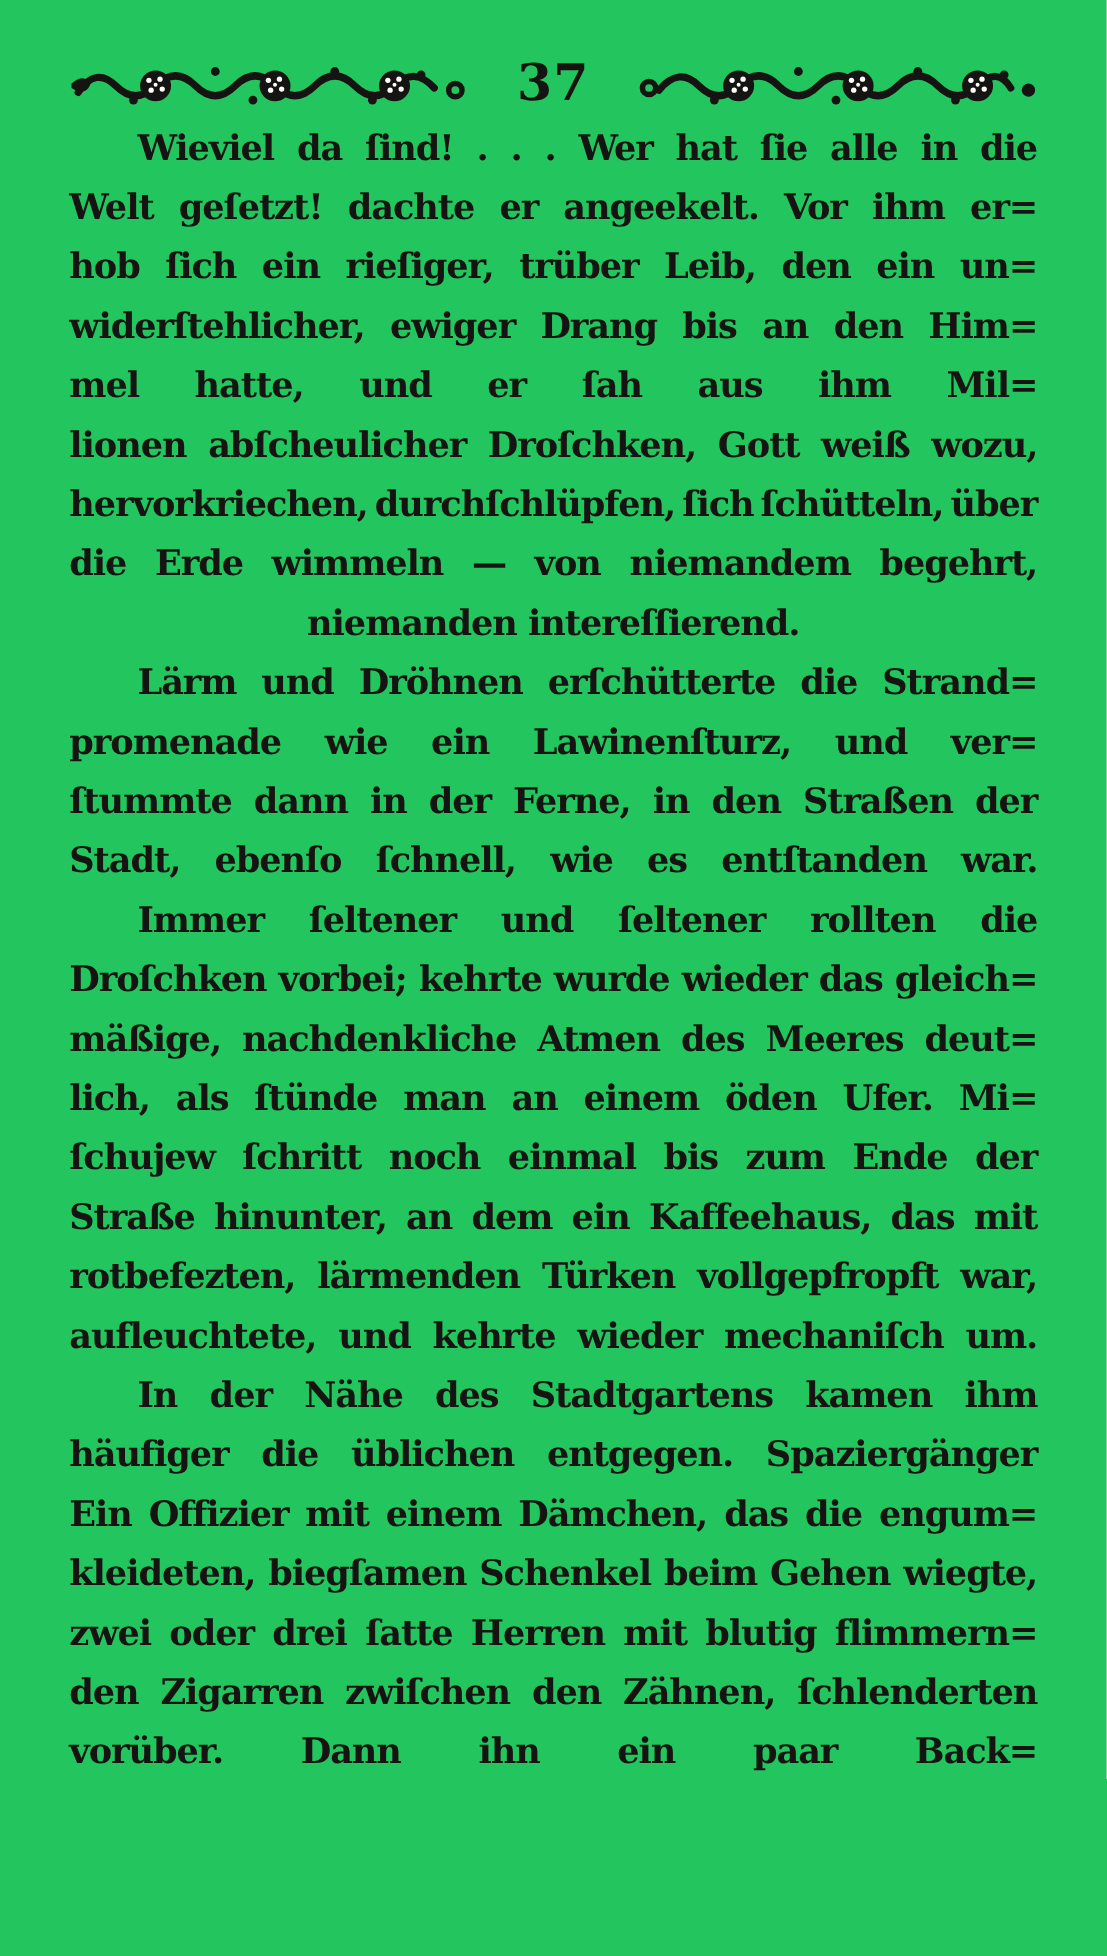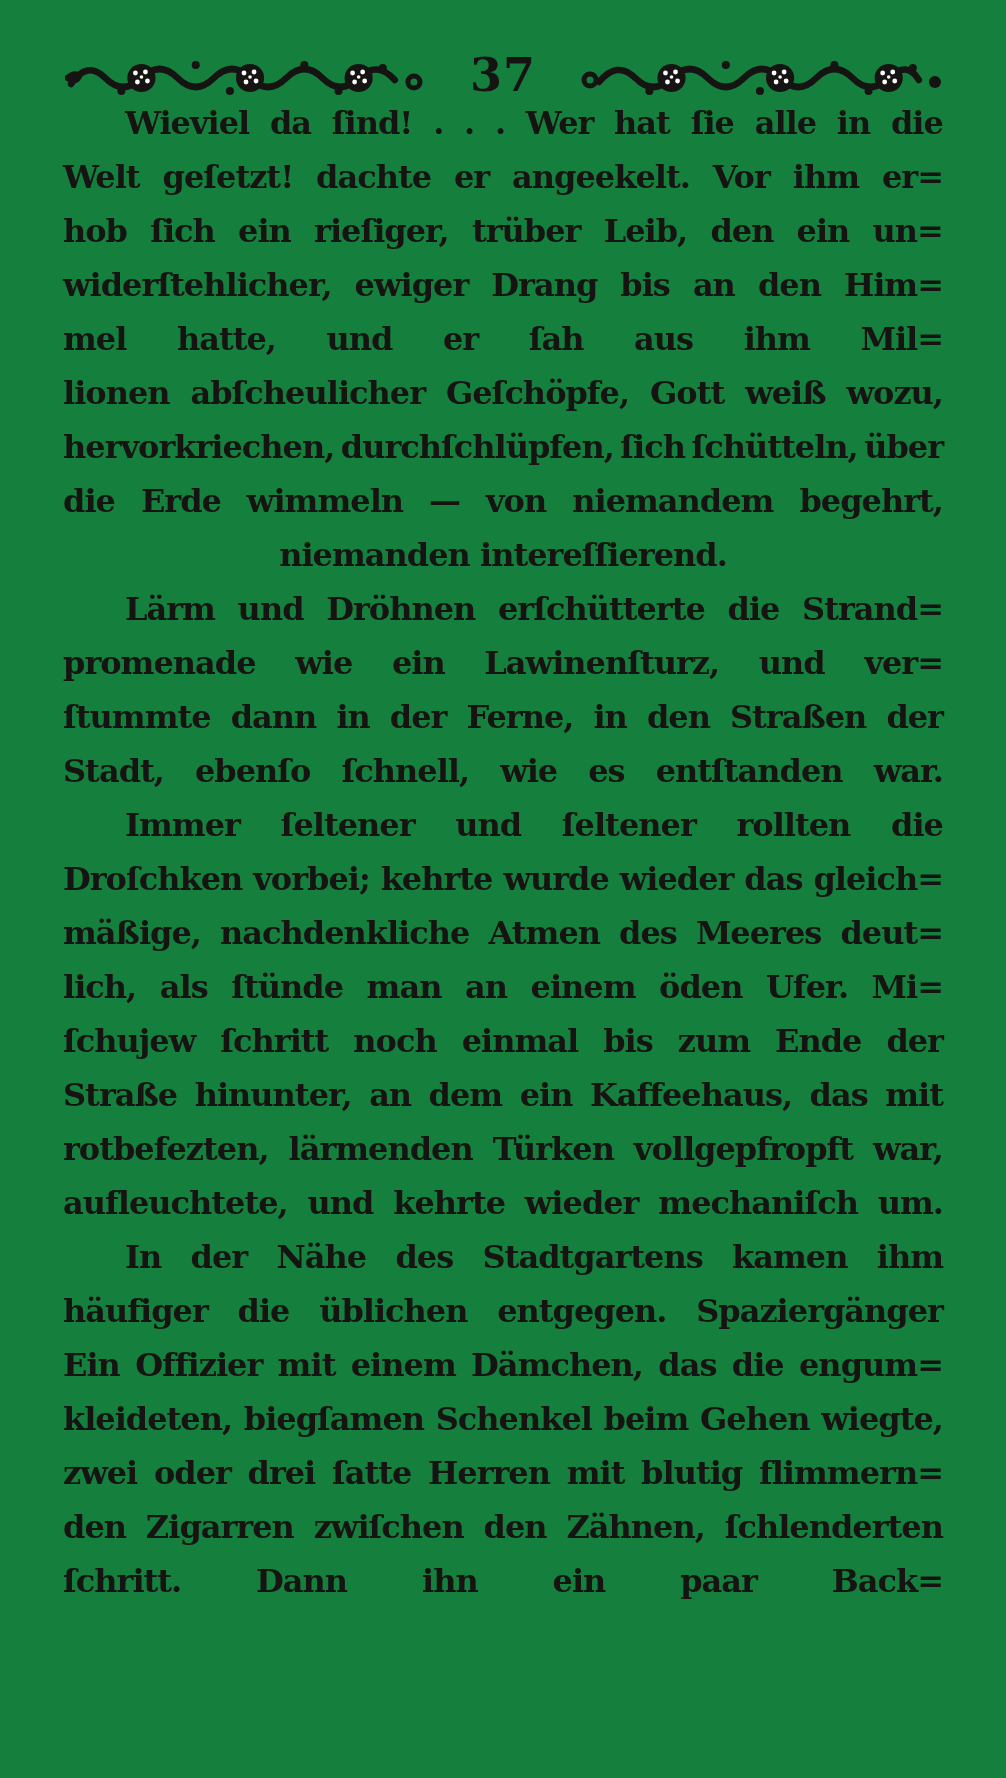--- a/index.html
+++ b/index.html
@@ -1,40 +1,40 @@
 <!DOCTYPE html>
 <html><head>
 <meta charset="utf-8">
 <style>
   html,body { margin:0; padding:0; background:#e8e8e4; }
   .page {
     position:relative;
     width:1006px; height:1778px;
     margin:0 auto;
-    background:#15803d;
+    background:#22c55e;
     color:#161412;
     font-family:"DejaVu Serif","Liberation Serif",serif;
     overflow:hidden;
   }
   
   .ornament {
     position:absolute; top:56px; height:44px; width:362px;
     color:#161412;
   }
   .ornament.left  { left:63px; }
   .ornament.right { left:581px; }
   .page-number {
     position:absolute; top:48px; left:0; right:0;
     text-align:center;
     font-size:46px; font-weight:700;
     letter-spacing:1px;
   }
   
   .text-block {
-    position:absolute; top:96px; left:63px; width:880px;
+    position:absolute; top:107px; left:63px; width:880px;
   }
   .line {
     height:54px; line-height:54px;
     font-size:32px; font-weight:700;
     letter-spacing:-1px;
     white-space:nowrap;
   }
   .line.justify { display:flex; justify-content:space-between; }
   .line.justify .w { display:inline-block; flex:0 0 auto; }
   .line.indent { padding-left:62px; }
@@ -167,21 +167,21 @@
           <span class="w">und</span>
           <span class="w">er</span>
           <span class="w">ſah</span>
           <span class="w">aus</span>
           <span class="w">ihm</span>
           <span class="w">Mil=</span>
         </div>
         <div class="line justify">
           <span class="w">lionen</span>
           <span class="w">abſcheulicher</span>
-          <span class="w">Geſchöpfe,</span>
+          <span class="w">Droſchken,</span>
           <span class="w">Gott</span>
           <span class="w">weiß</span>
           <span class="w">wozu,</span>
         </div>
         <div class="line justify">
           <span class="w">hervorkriechen,</span>
           <span class="w">durchſchlüpfen,</span>
           <span class="w">ſich</span>
           <span class="w">ſchütteln,</span>
           <span class="w">über</span>
@@ -355,21 +355,21 @@
         </div>
         <div class="line justify">
           <span class="w">den</span>
           <span class="w">Zigarren</span>
           <span class="w">zwiſchen</span>
           <span class="w">den</span>
           <span class="w">Zähnen,</span>
           <span class="w">ſchlenderten</span>
         </div>
         <div class="line justify">
-          <span class="w">ſchritt.</span>
+          <span class="w">vorüber.</span>
           <span class="w">Dann</span>
           <span class="w">ihn</span>
           <span class="w">ein</span>
           <span class="w">paar</span>
           <span class="w">Back=</span>
         </div>
       </div>
     </div>
 
 </div>

